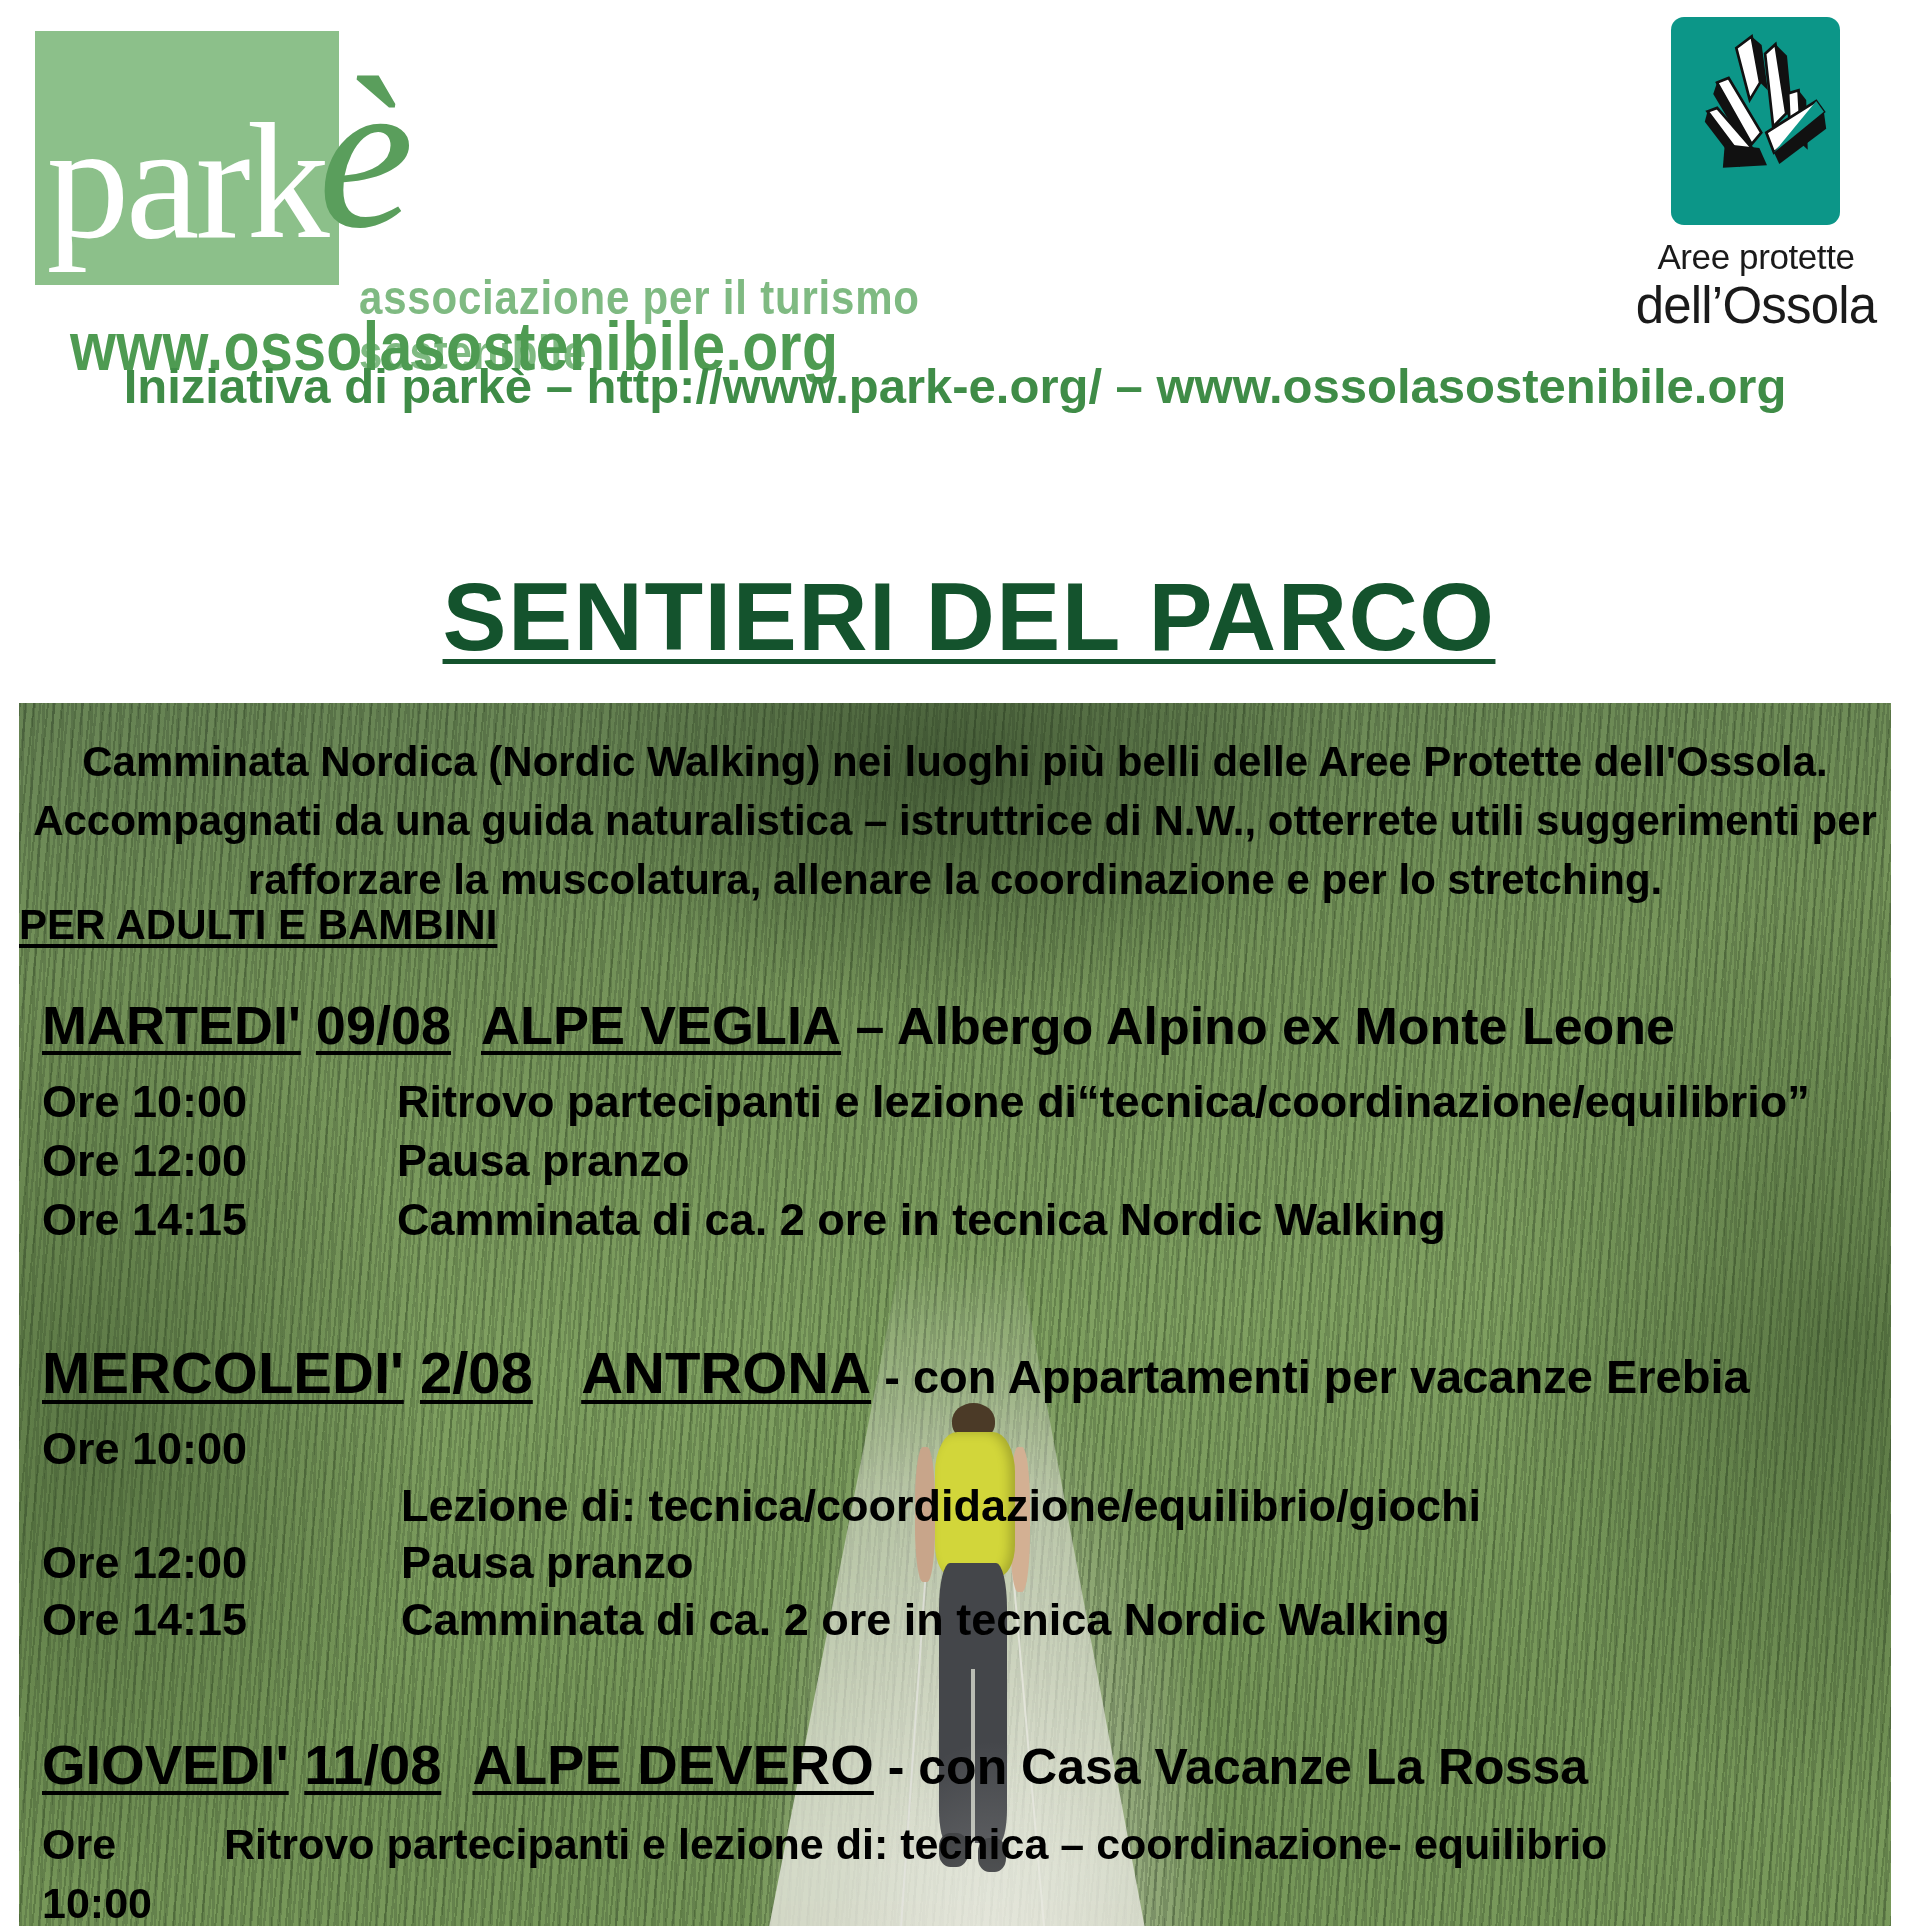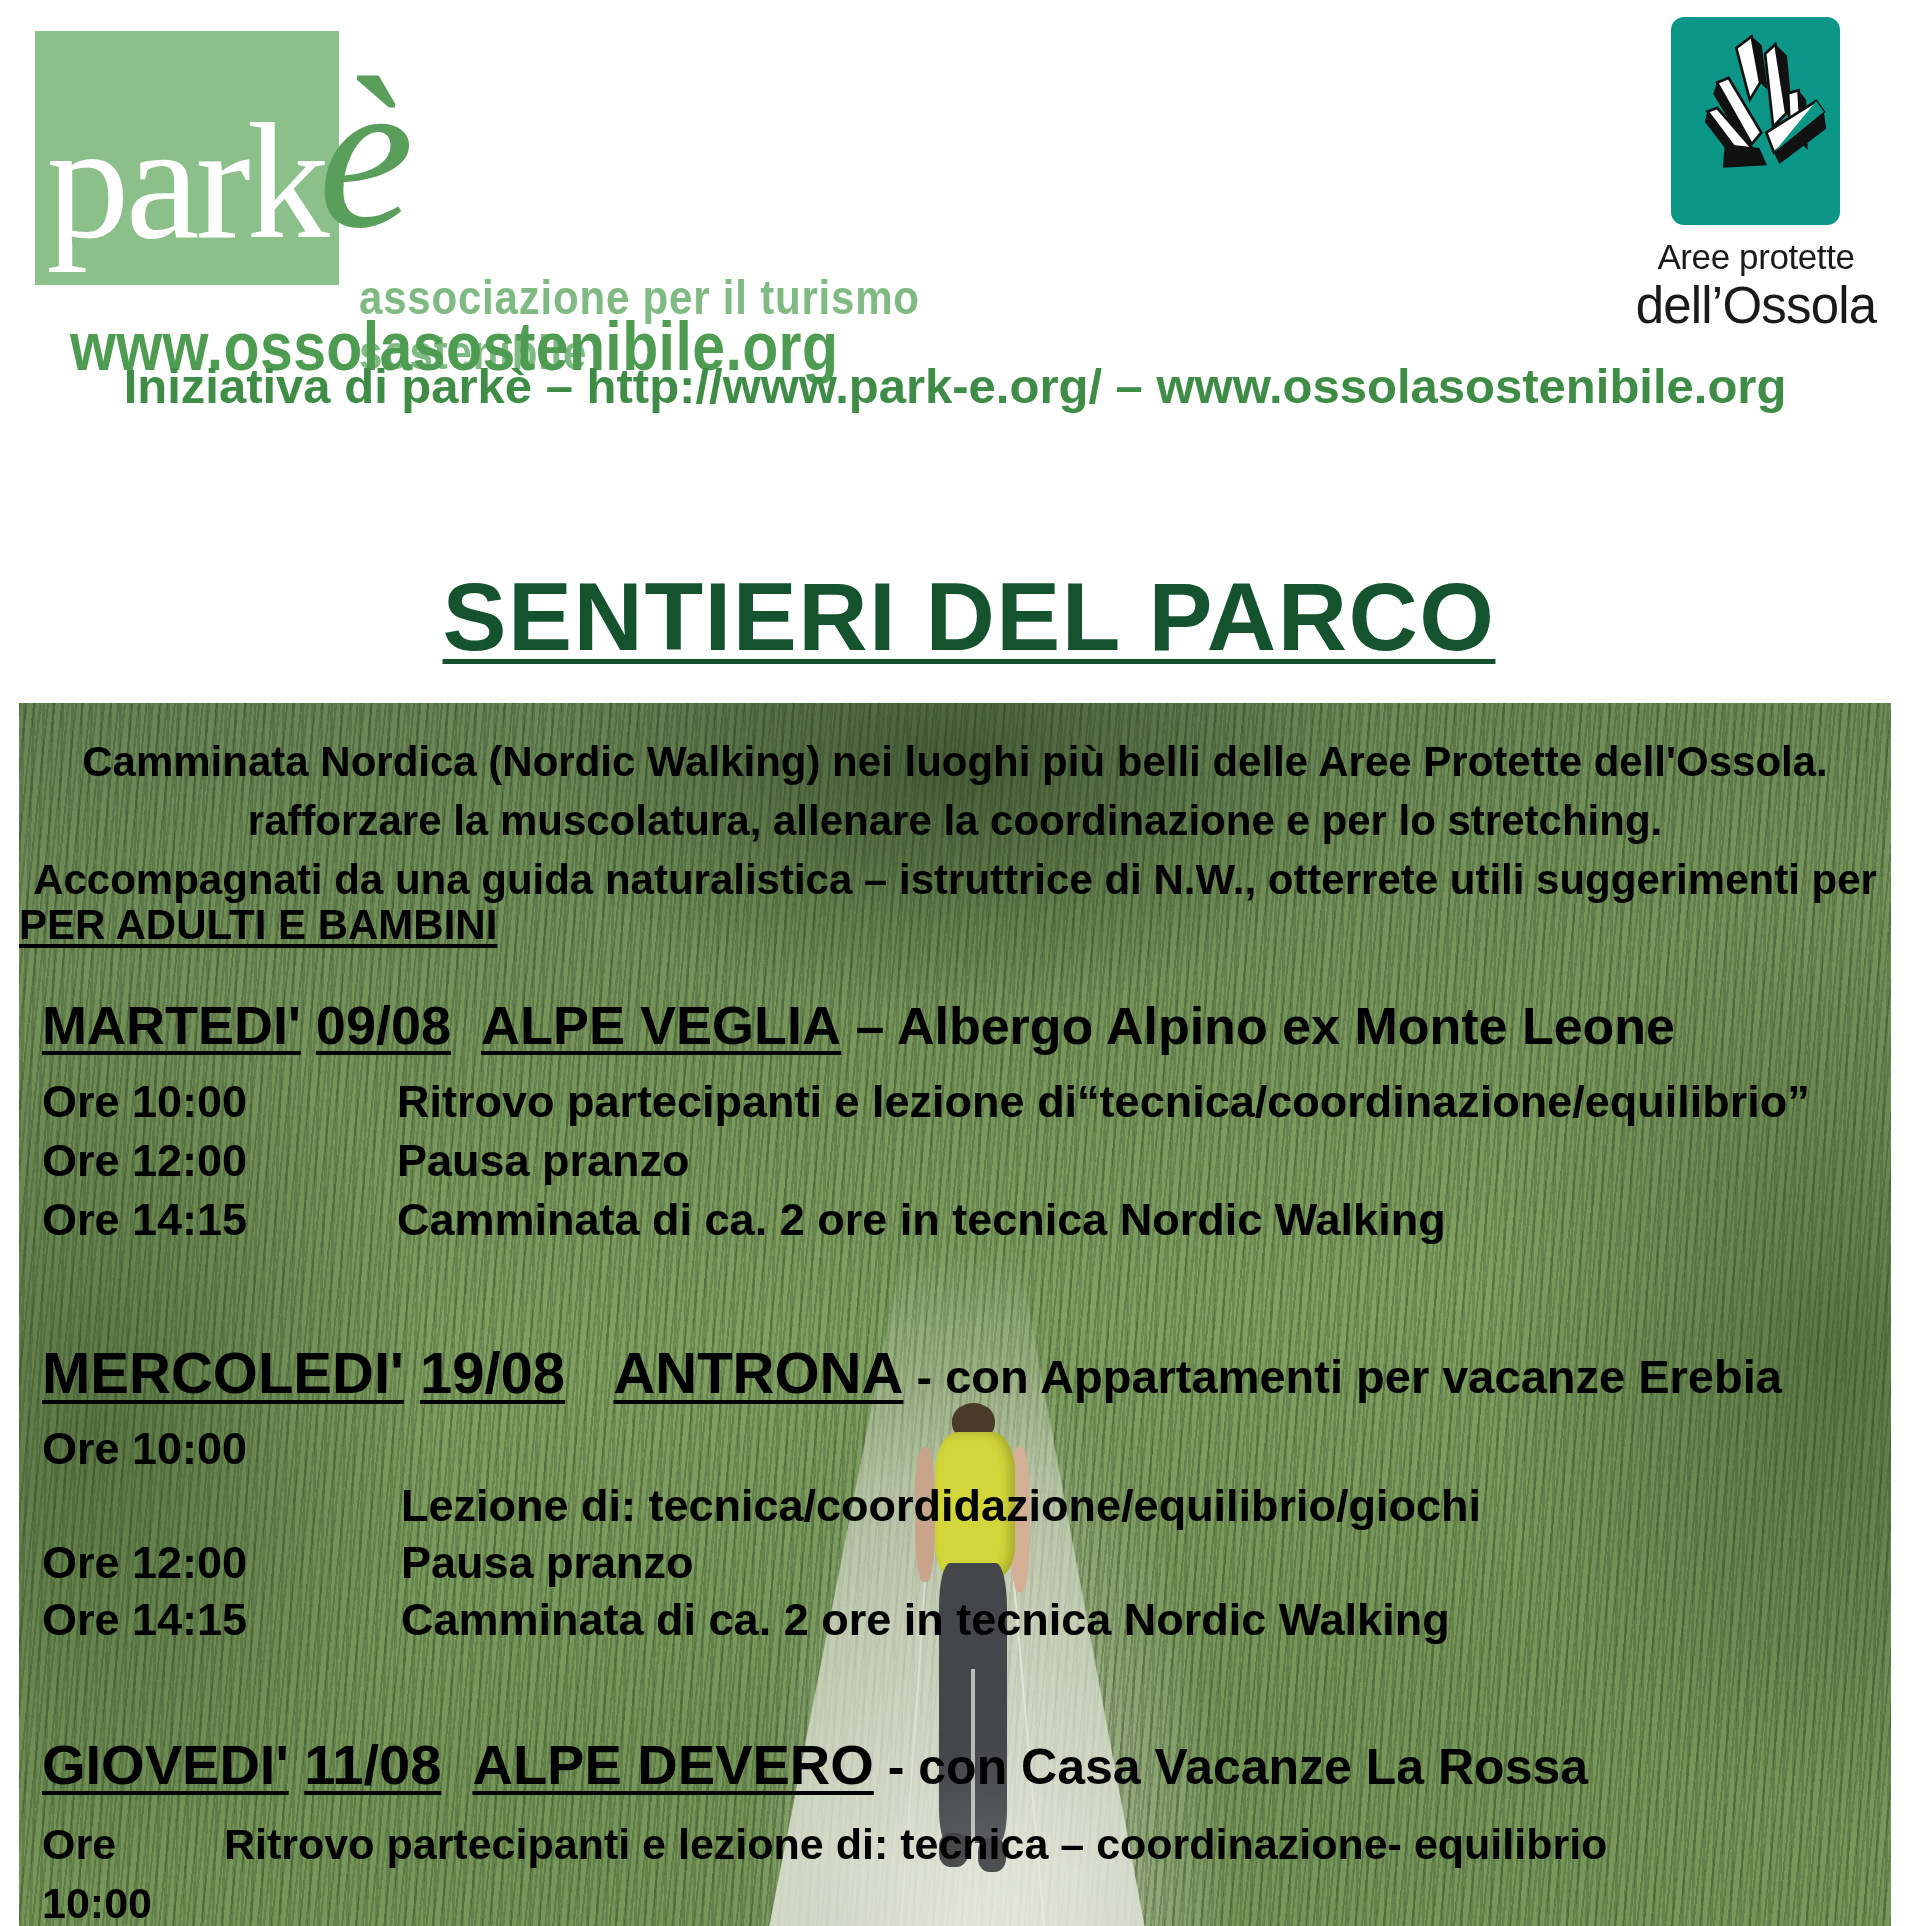--- a/index.html
+++ b/index.html
@@ -216,22 +216,22 @@
       <div class="pack"></div>
       <div class="legs"></div>
       <div class="legsplit"></div>
       <div class="shoeL"></div>
       <div class="shoeR"></div>
     </div>
   </div>
 
   <div class="ptext intro">
     <div>Camminata Nordica (Nordic Walking) nei luoghi più belli delle Aree Protette dell'Ossola.</div>
+    <div>Accompagnati da una guida naturalistica – istruttrice di N.W., otterrete utili suggerimenti per</div>
     <div>rafforzare la muscolatura, allenare la coordinazione e per lo stretching.</div>
-    <div>Accompagnati da una guida naturalistica – istruttrice di N.W., otterrete utili suggerimenti per</div>
   </div>
   <div class="ptext peradulti">
     <span>PER ADULTI E BAMBINI</span>
   </div>
 
   <div class="day" id="day1">
     <div class="day-head"><span class="u big">MARTEDI'</span><span class="big">&nbsp;</span><span class="u big">09/08</span><span class="big">&nbsp;&nbsp;</span><span class="u big">ALPE VEGLIA</span><span>&nbsp;</span><span>– Albergo Alpino ex Monte Leone</span></div>
     <div class="rows">
       <div class="row">
           <span class="t">Ore 10:00</span>
@@ -242,21 +242,21 @@
           <span class="d">Pausa pranzo</span>
         </div>
       <div class="row">
           <span class="t">Ore 14:15</span>
           <span class="d">Camminata di ca. 2 ore in tecnica Nordic Walking</span>
         </div>
     </div>
   </div>
 
   <div class="day" id="day2">
-    <div class="day-head"><span class="u big">MERCOLEDI'</span><span class="big">&nbsp;</span><span class="u big">19/08</span><span class="big">&nbsp;&nbsp;&nbsp;</span><span class="u big">ANTRONA</span><span>&nbsp;</span><span>- con Appartamenti per vacanze Erebia</span></div>
+    <div class="day-head"><span class="u big">MERCOLEDI'</span><span class="big">&nbsp;</span><span class="u big">2/08</span><span class="big">&nbsp;&nbsp;&nbsp;</span><span class="u big">ANTRONA</span><span>&nbsp;</span><span>- con Appartamenti per vacanze Erebia</span></div>
     <div class="rows">
       <div class="row">
           <span class="t">Ore 10:00</span>
         </div>
       <div class="row">
           <span class="t"></span>
           <span class="d">Lezione di: tecnica/coordidazione/equilibrio/giochi</span>
         </div>
       <div class="row">
           <span class="t">Ore 12:00</span>

